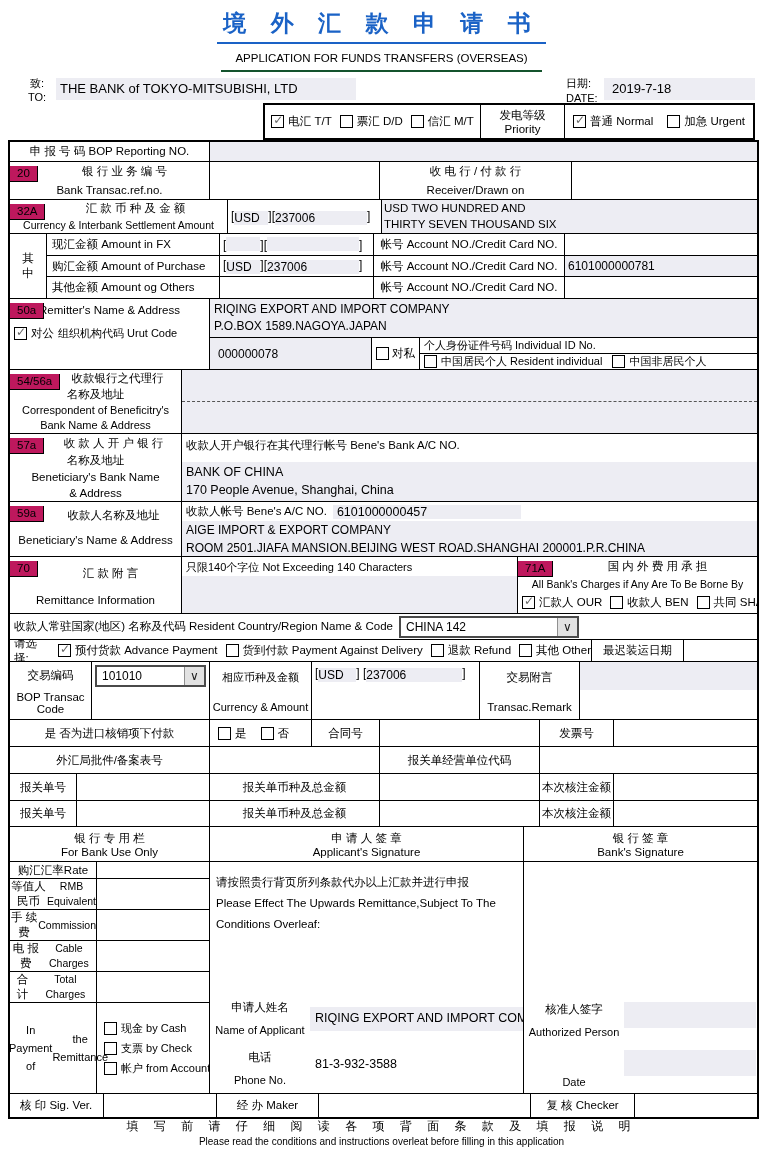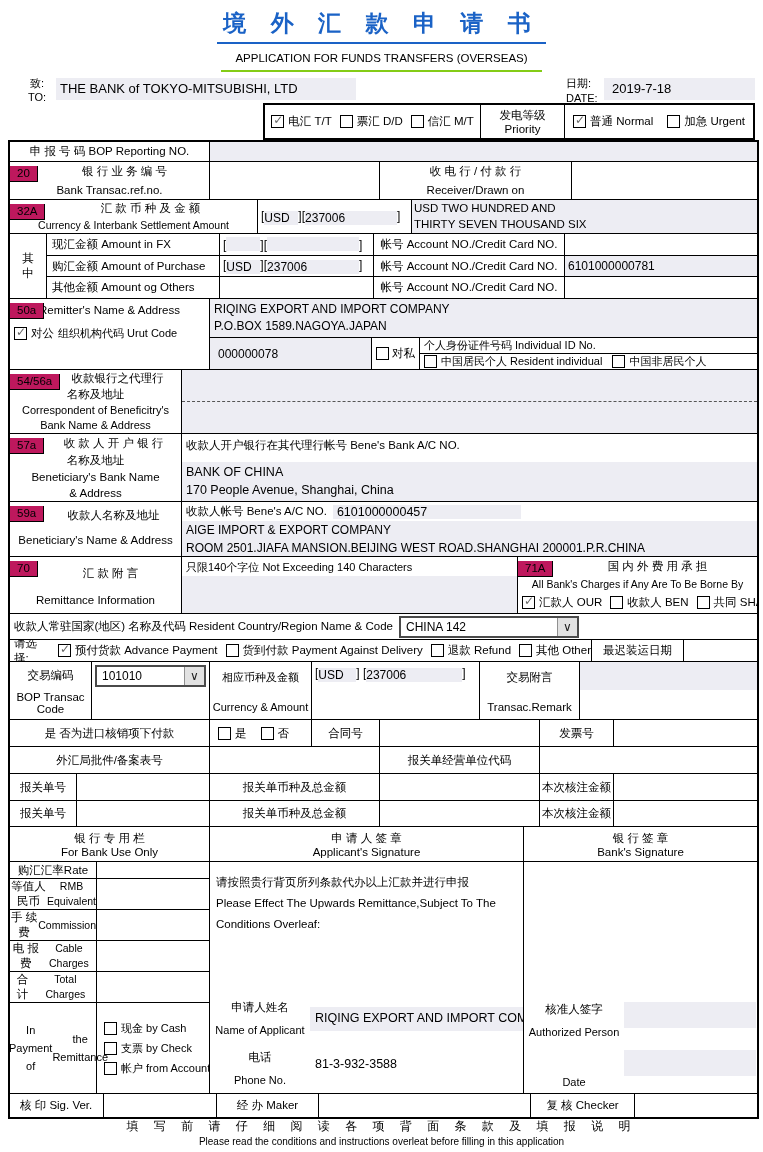--- a/index.html
+++ b/index.html
@@ -6,21 +6,21 @@
   .page{position:relative;width:763px;height:1152px;background:#fff;color:#000;
         font-family:"Liberation Sans","DejaVu Sans",sans-serif;font-size:11.5px;overflow:hidden;}
   .abs{position:absolute;}
   .ctr{display:flex;align-items:center;justify-content:center;text-align:center;}
   .f{background:#ededf3;}
   
   .title-wrap{top:8px;left:0;width:100%;text-align:center;}
   .title{display:inline-block;color:#1a62c6;font-size:23px;font-weight:bold;letter-spacing:9px;
          border-bottom:2px solid #1a62c6;padding:0 6px 3px 6px;}
   .subtitle-wrap{top:52px;left:0;width:100%;text-align:center;}
-  .subtitle{display:inline-block;font-size:11.5px;border-bottom:2px solid #84cc16;padding:0 14px 6px 14px;}
+  .subtitle{display:inline-block;font-size:11.5px;border-bottom:2px solid #14532d;padding:0 14px 6px 14px;}
   
   .lab-sm{font-size:11px;line-height:12px;}
   
   .tbl{position:absolute;left:8px;top:140px;width:747px;border:2px solid #000;background:#fff;box-sizing:content-box;}
   .row{display:flex;border-bottom:1px solid #000;box-sizing:border-box;align-items:stretch;}
   .row.last{border-bottom:none;}
   .c{border-right:1px solid #000;box-sizing:border-box;overflow:hidden;position:relative;}
   .c.last{border-right:none;}
   .col{display:flex;flex-direction:column;}
   .code{position:absolute;left:0;top:4px;border-right:1px solid #000;border-bottom:1px solid #000;
@@ -113,21 +113,21 @@
       </div>
       <div class="c" style="width:170px;"></div>
       <div class="c" style="width:192px;">
         <div class="ctr" style="height:19px;">收 电 行 / 付 款 行</div>
         <div class="ctr" style="height:17px;">Receiver/Drawn on</div>
       </div>
       <div class="c last" style="flex:1;"></div>
     </div>
 
     <div class="row" style="height:34px;">
-      <div class="c" style="width:248px;">
+      <div class="c" style="width:218px;">
         <span class="code">32A</span>
         <div class="ctr" style="height:17px;padding-left:34px;">汇 款 币 种 及 金 额</div>
         <div class="ctr" style="height:15px;font-size:10.5px;">Currency &amp; Interbank Settlement Amount</div>
       </div>
       <div class="c" style="width:154px;display:flex;align-items:center;padding-left:3px;">
         <span class="bw"><span class="inner" style="min-width:34px;">USD</span></span>
         <span class="bw"><span class="inner" style="min-width:92px;">237006</span></span>
       </div>
       <div class="c last f" style="flex:1;font-size:11.5px;line-height:16px;padding-left:2px;">
         <div>USD TWO HUNDRED AND</div>

